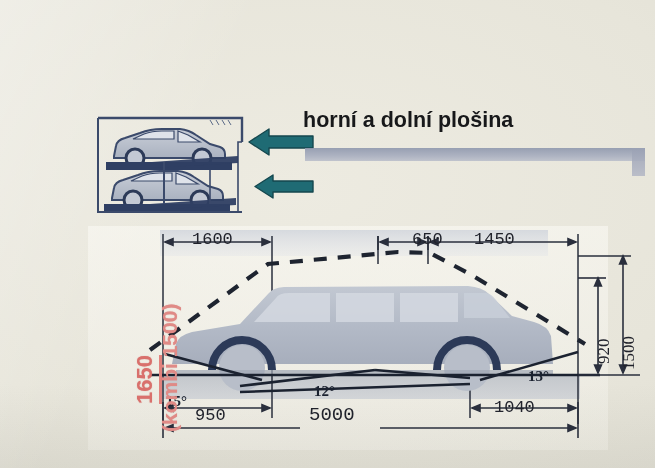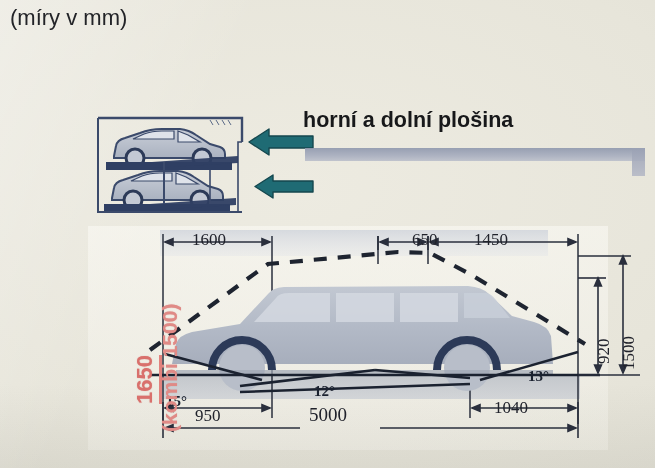--- a/index.html
+++ b/index.html
@@ -80,40 +80,39 @@
   #height-main{
     left:30px;top:150px;font-size:22px;
     border-bottom:3px solid #e2827e;padding-bottom:1px;
     color:#d9706c;
   }
   #height-variant{left:56px;top:178px;font-size:21px;color:#e08a86;}
 
   
   .dim{
     position:absolute;color:#20222b;font-size:17px;
-    font-family:Liberation Serif, serif;
+    font-family:Liberation Mono, monospace;
     white-space:nowrap;
   }
   .dim-v{
     position:absolute;color:#20222b;font-size:17px;
     font-family:"Liberation Serif", serif;
     white-space:nowrap;transform-origin:0 0;transform:rotate(-90deg);
   }
   .ang{
     position:absolute;color:#1b2230;font-size:15px;font-weight:bold;
     font-family:"Liberation Serif", serif;white-space:nowrap;
   }
 </style>
 </head>
 <body>
 
 <div id="paper"></div>
 
 <div id="title-block">
-  <div id="subtitle">(míry v mm)</div>
 </div>
 
 <div id="lift-illustration">
   <svg id="lift-svg" viewBox="0 0 160 112">
     <defs>
       <linearGradient id="cargrad" x1="0" y1="0" x2="0" y2="1">
         <stop offset="0%" stop-color="#c9ced8"></stop>
         <stop offset="100%" stop-color="#aab2c0"></stop>
       </linearGradient>
     </defs>

